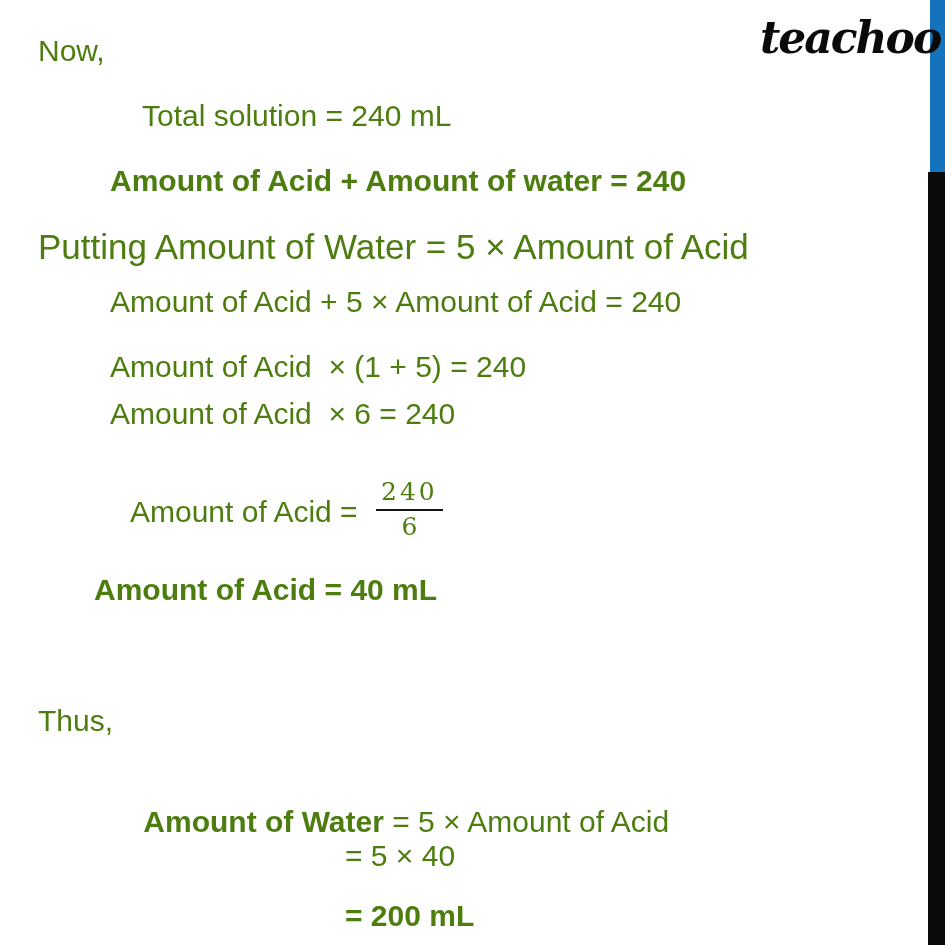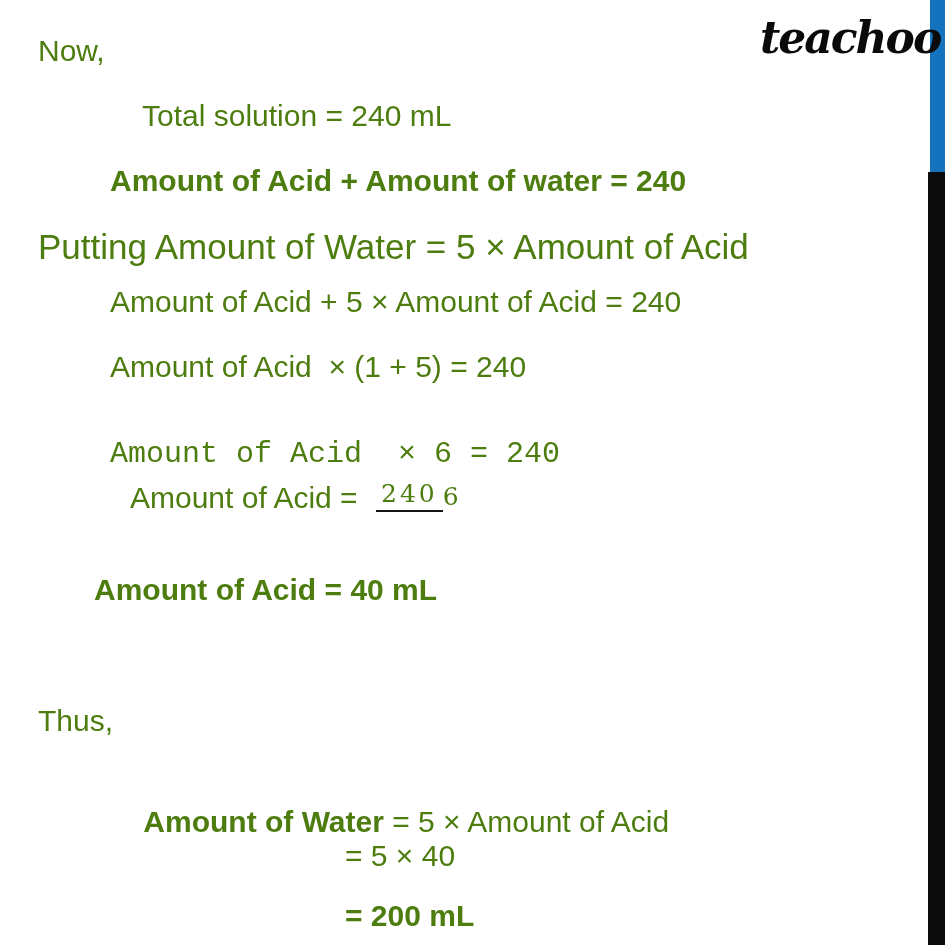--- a/index.html
+++ b/index.html
@@ -33,21 +33,21 @@
     font-size:30px;
     line-height:1.2;
     white-space:pre;
     color:#4d7c0f;
   }
   .bold   { font-weight:700;text-align:right; }
   .italic { font-size:35px; }
   .fraction-row { display:flex; align-items:center; }
   .fraction {
     display:inline-flex;
-    flex-direction:row;
+    flex-direction:column;
     align-items:center;
     font-family:"DejaVu Serif", serif;
     font-size:25px;
     line-height:1.15;
     margin-left:10px;
     transform:translateY(-2px);
   }
   .fraction .num {
     letter-spacing:3px;
     padding:0 5px 2px 5px;
@@ -70,21 +70,21 @@
   <div class="line" style="left:110px; top:98px;margin-left:32px;">Total solution = 240 mL</div>
 
   <div class="line bold" style="left:110px; top:163px;">Amount of Acid + Amount of water = 240</div>
 
   <div class="line italic" style="left:38px; top:226px;">Putting Amount of Water = 5 × Amount of Acid</div>
 
   <div class="line" style="left:110px; top:284px;">Amount of Acid + 5 × Amount of Acid = 240</div>
 
   <div class="line" style="left:110px; top:349px;">Amount of Acid  × (1 + 5) = 240</div>
 
-  <div class="line" style="left:110px; top:436px;font-family:Liberation Mono, monospace;">Amount of Acid  × 6 = 240</div>
+  <div class="line" style="left:110px; top:396px;">Amount of Acid  × 6 = 240</div>
 
   <div class="line fraction-row" style="left:110px; top:480px;margin-left:20px;">
     <span>Amount of Acid = </span>
     <span class="fraction">
       <span class="num">240</span>
       <span class="den">6</span>
     </span>
   </div>
 
   <div class="line bold" style="left:94px; top:572px;">Amount of Acid = 40 mL</div>

